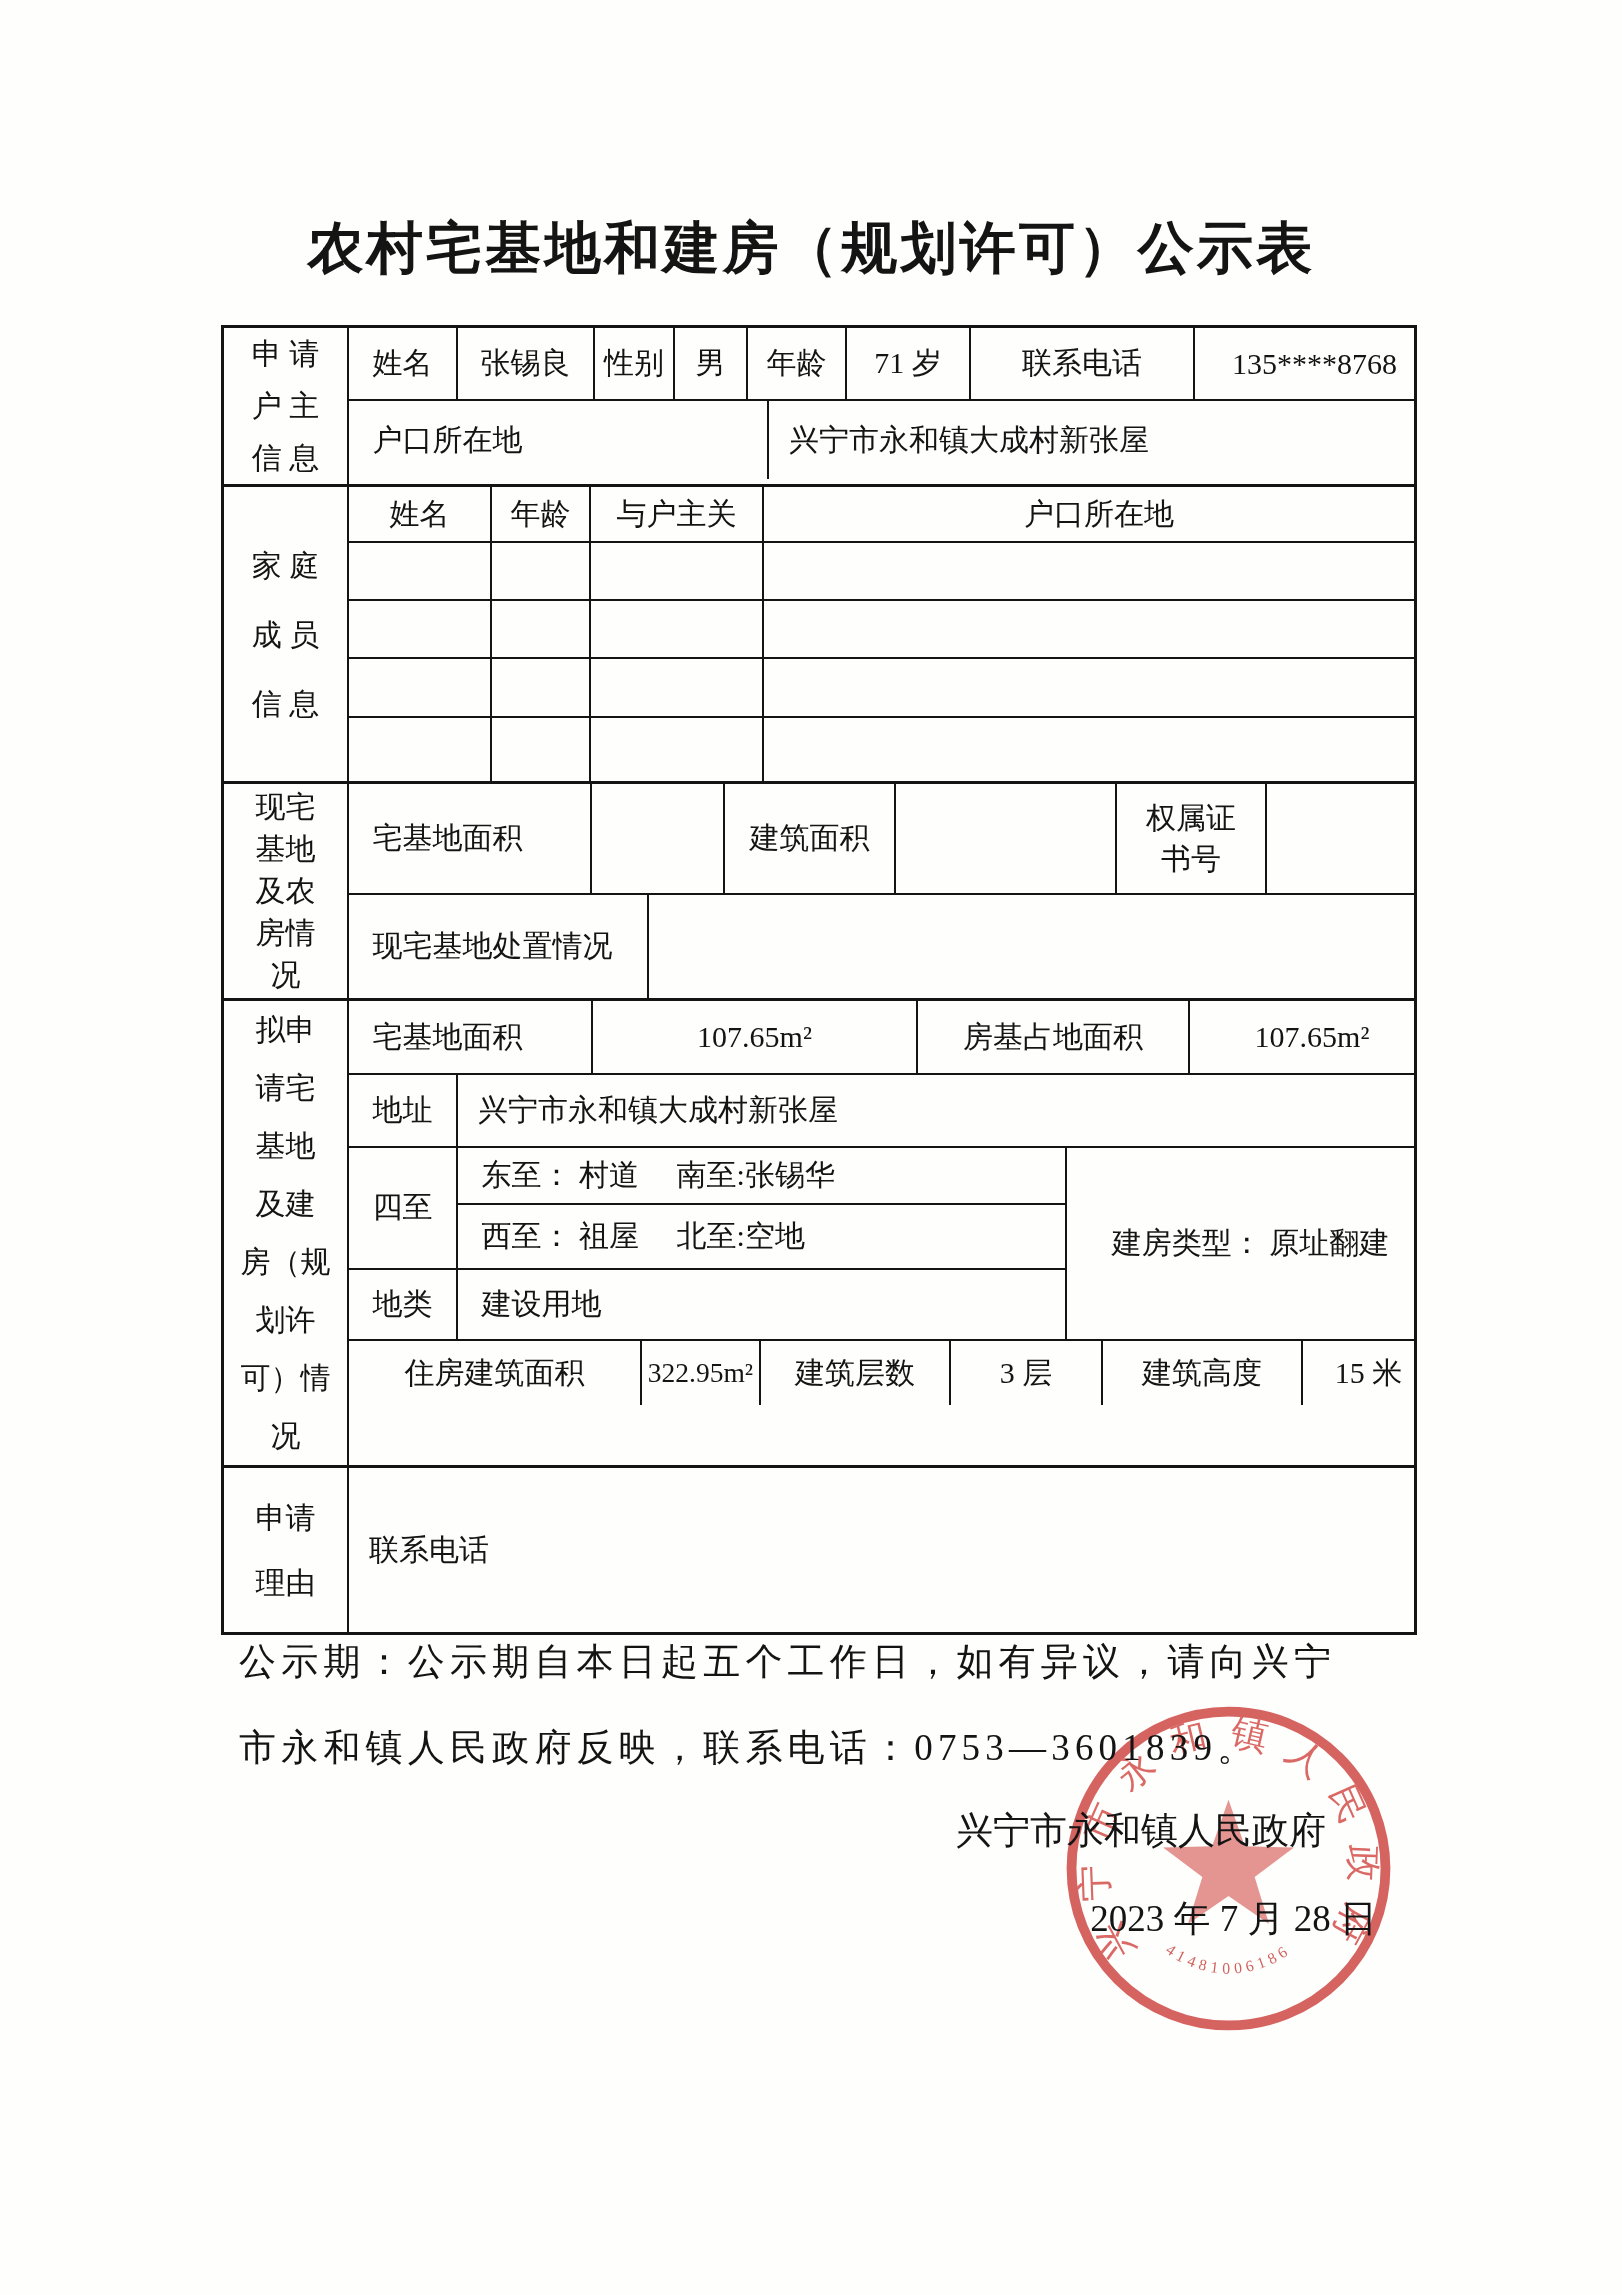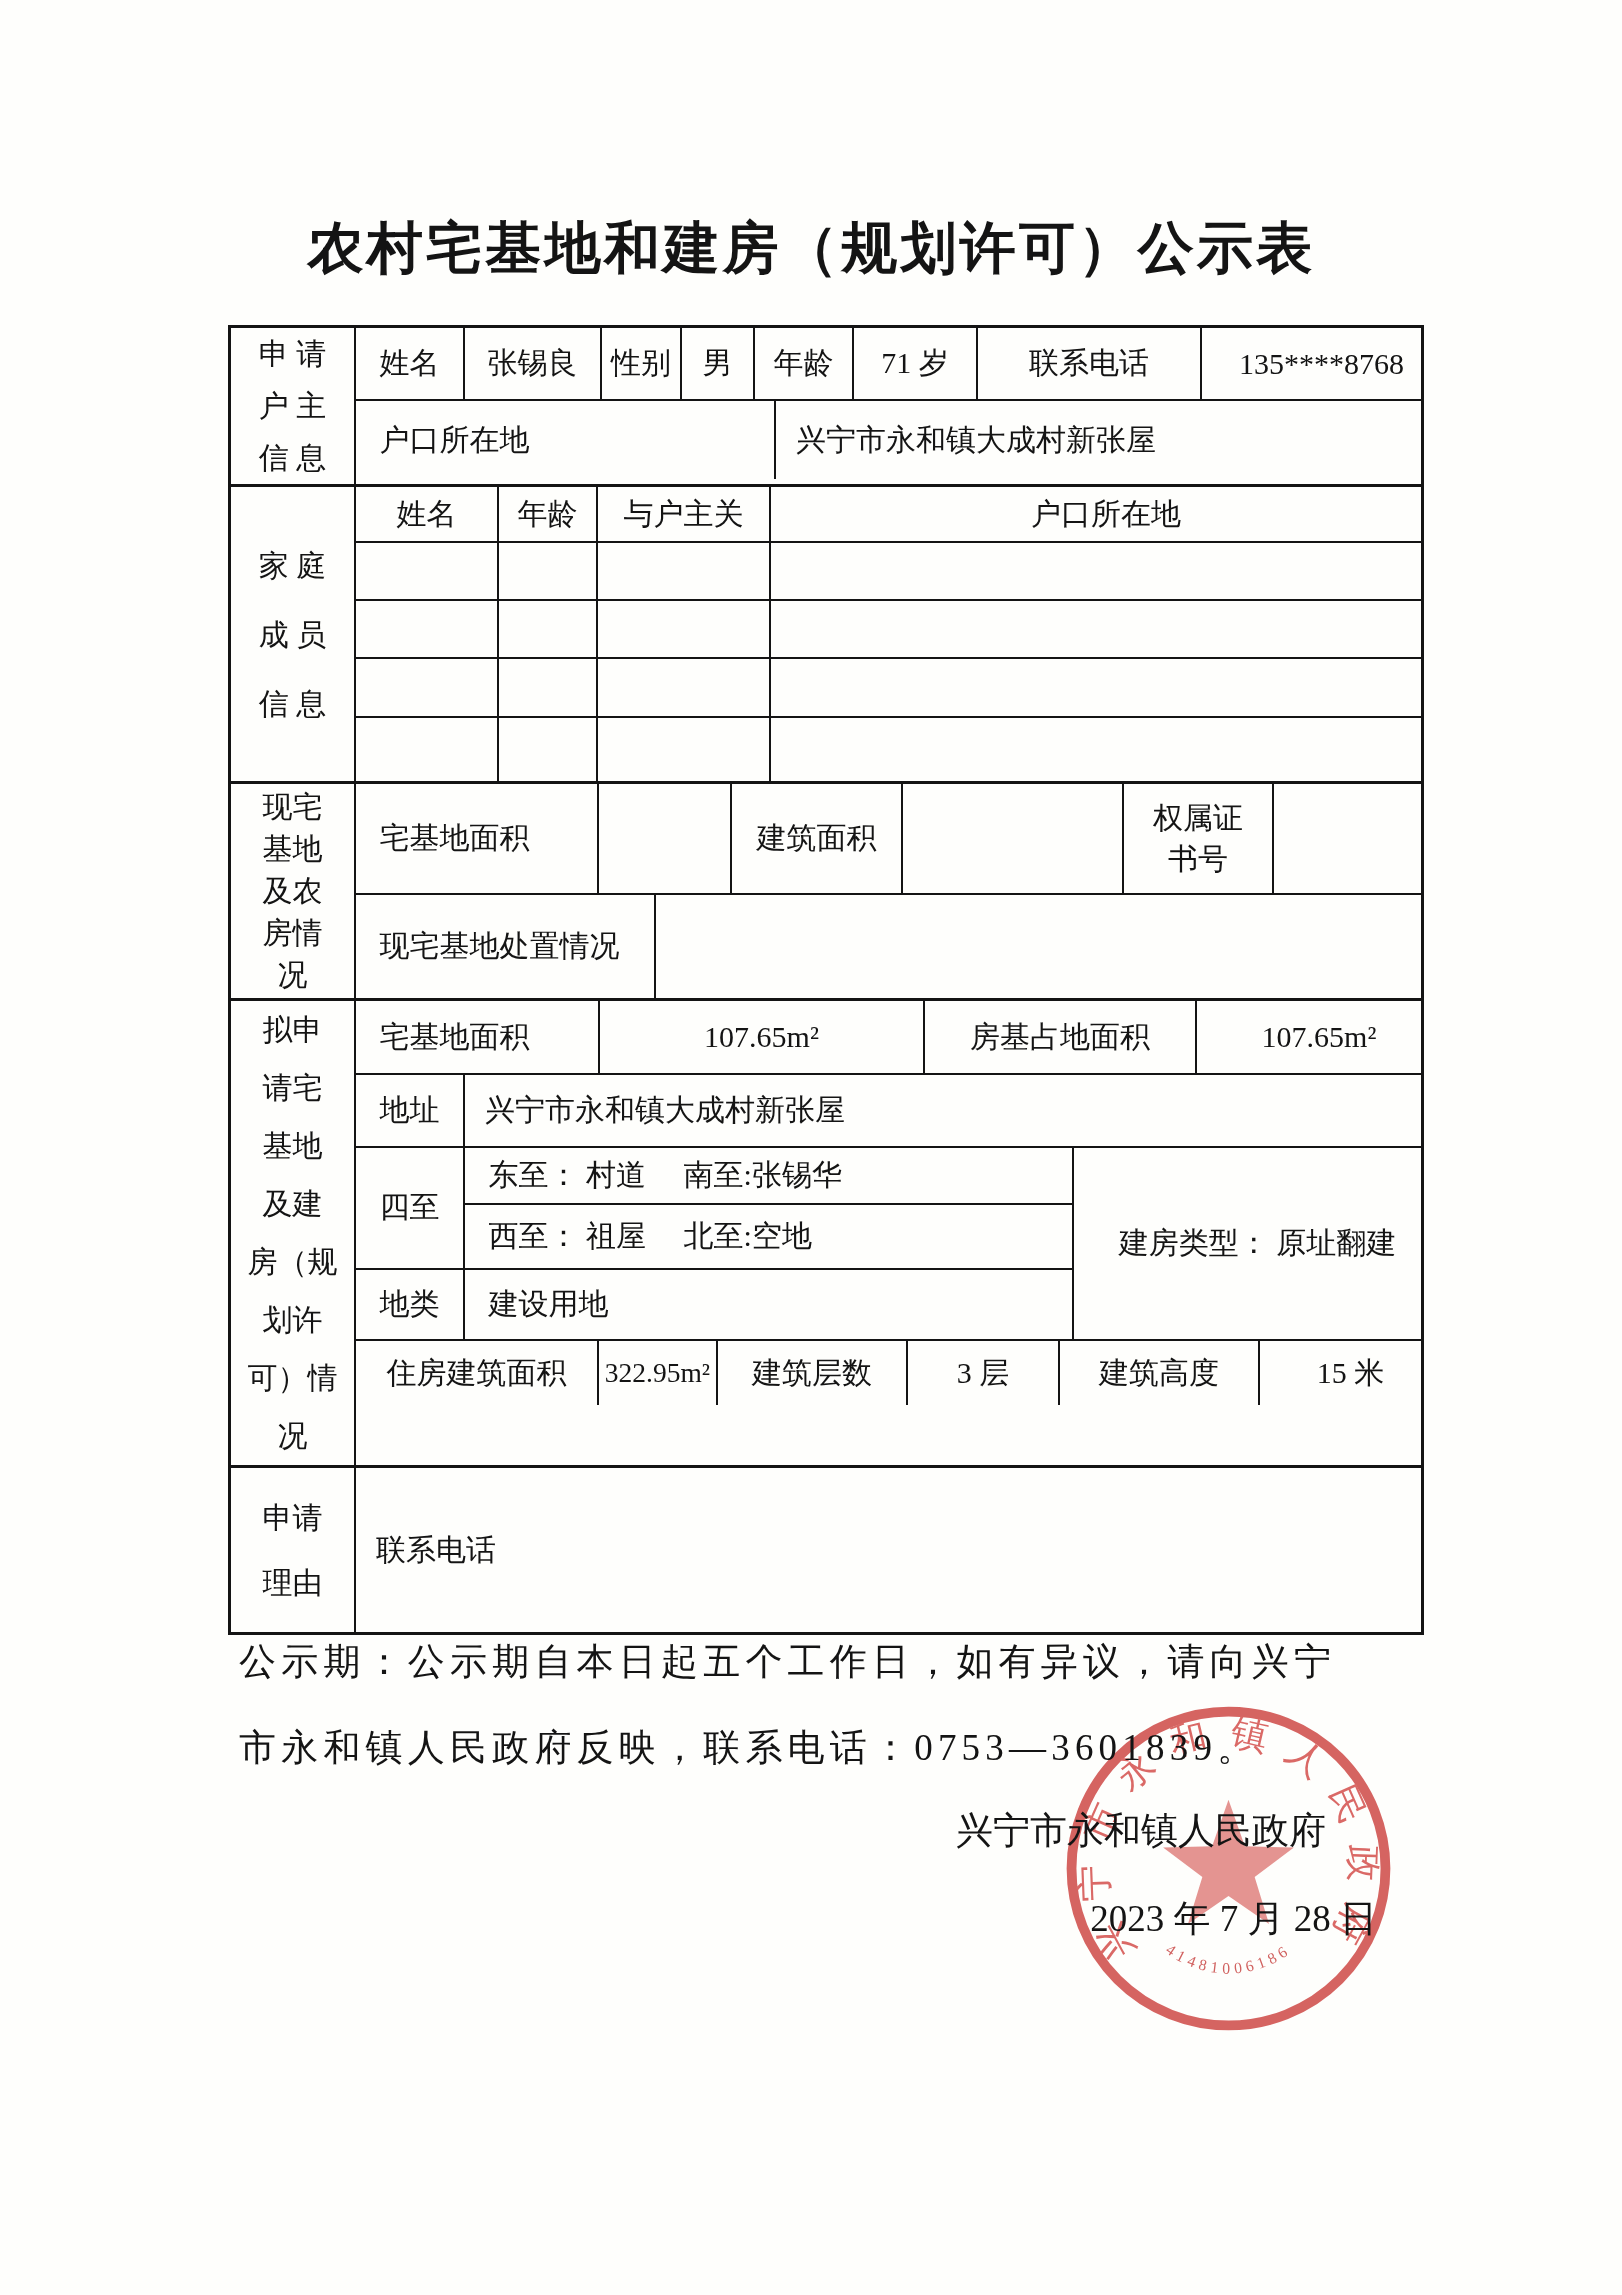--- a/index.html
+++ b/index.html
@@ -6,21 +6,21 @@
   body{
     width:1623px;height:2295px;background:#ffffff;
     font-family:"Liberation Serif","DejaVu Serif",serif;color:#141414;
   }
   .page{position:relative;width:1623px;height:2295px;overflow:hidden;background:#fefefc;}
   .doc-title{
     position:absolute;top:211px;left:0;width:100%;text-align:center;
     font-size:56px;font-weight:bold;letter-spacing:3.3px;
   }
   .doc-table{
-    position:absolute;left:228px;top:325px;width:1196px;
+    position:absolute;left:221px;top:325px;width:1196px;
     border:3.9px solid #141414;box-sizing:border-box;background:transparent;
   }
   .section{display:flex;border-top:3.9px solid #141414;}
   .section:first-child{border-top:none;}
   .label-col{
     width:125px;min-width:125px;border-right:2px solid #141414;box-sizing:border-box;
     display:flex;align-items:center;justify-content:center;text-align:center;
     white-space:pre-line;font-size:30px;
   }
   .lh80{line-height:52px;}
@@ -166,21 +166,21 @@
             <div class="cell c" style="height:70px">地类</div>
           </div>
           <div class="vcol" style="width:609px">
             <div class="cell l" style="height:58px">东至： 村道　 南至:张锡华</div>
             <div class="cell l" style="height:65px">西至： 祖屋　 北至:空地</div>
             <div class="cell l" style="height:70px">建设用地</div>
           </div>
           <div class="cell c grow">建房类型： 原址翻建</div>
         </div>
         <div class="row" style="height:64px">
-          <div class="cell c" style="width:243px">住房建筑面积</div>
+          <div class="cell c" style="width:293px">住房建筑面积</div>
           <div class="cell c num" style="width:119px">322.95m²</div>
           <div class="cell c" style="width:190px">建筑层数</div>
           <div class="cell c" style="width:152px">3 层</div>
           <div class="cell c" style="width:200px">建筑高度</div>
           <div class="cell c grow">15 米</div>
         </div>
       </div>
     </div>
 
     <div class="section">

